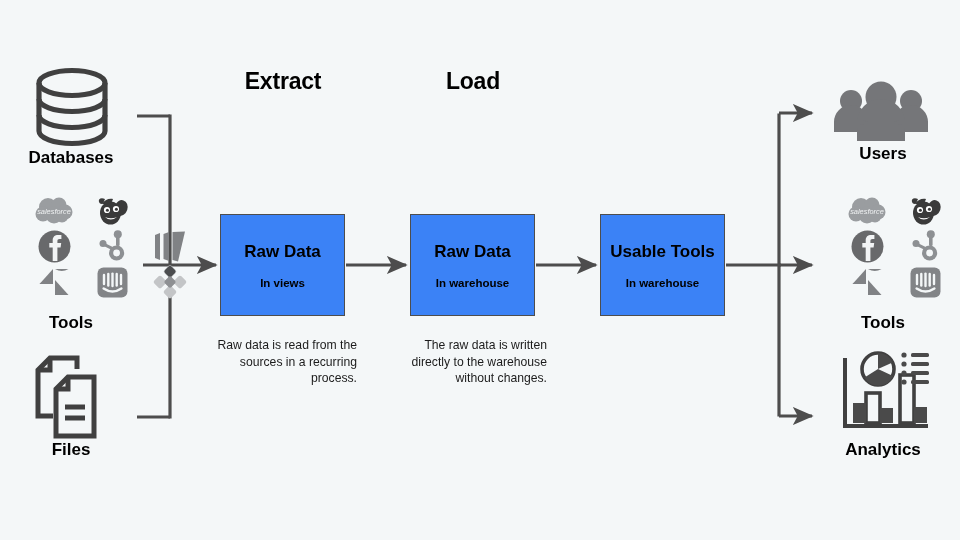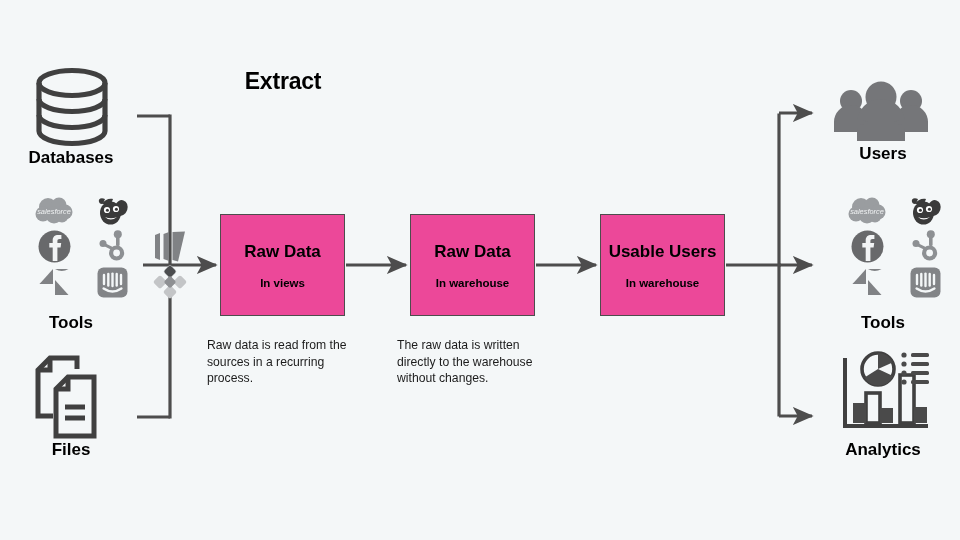--- a/index.html
+++ b/index.html
@@ -27,21 +27,21 @@
     font-weight: bold;
     color: #000;
     text-align: center;
     letter-spacing: -0.2px;
   }
 
   
   .proc-box {
     width: 125px;
     height: 102px;
-    background: #ec4899;
+    background: #3b82f6;
     border: 1.6px solid #4d4d4d;
     box-sizing: border-box;
     display: flex;
     flex-direction: column;
     align-items: center;
     justify-content: center;
   }
   .proc-title {
     font-size: 17px;
     font-weight: bold;
@@ -55,21 +55,21 @@
     text-align: center;
     margin-top: 15px;
   }
 
   
   .caption {
     width: 150px;
     font-size: 12.2px;
     line-height: 16.5px;
     color: #1c1c1c;
-    text-align: left;
+    text-align: right;
   }
 
   
   .node-label {
     font-size: 17px;
     font-weight: bold;
     color: #000;
     text-align: center;
     width: 160px;
   }
@@ -111,20 +111,21 @@
     <path d="M 536 265 L 596 265" stroke="#4d4d4d" stroke-width="3" fill="none" marker-end="url(#arrowhead)"></path>
 
     <path d="M 726 265 L 781 265" stroke="#4d4d4d" stroke-width="3" fill="none"></path>
     <path d="M 779 113.5 L 779 416.5" stroke="#4d4d4d" stroke-width="3.2" fill="none"></path>
     <path d="M 779 113 L 812 113" stroke="#4d4d4d" stroke-width="3" fill="none" marker-end="url(#arrowhead)"></path>
     <path d="M 779 265 L 812 265" stroke="#4d4d4d" stroke-width="3" fill="none" marker-end="url(#arrowhead)"></path>
     <path d="M 779 416 L 812 416" stroke="#4d4d4d" stroke-width="3" fill="none" marker-end="url(#arrowhead)"></path>
   </svg>
 
   <div class="abs stage-title" style="left:203px;top:68px;width:160px;">Extract</div>
+  <div class="abs stage-title" style="left:393px;top:68px;width:160px;">Load</div>
 
   <div class="abs" style="left:31px;top:68px;">
     <svg width="82" height="80" viewBox="0 0 82 80">
       <g fill="none" stroke="#404040" stroke-width="5.2">
         <ellipse cx="41" cy="15" rx="33" ry="12.5"></ellipse>
         <path d="M 8 15 L 8 63"></path>
         <path d="M 74 15 L 74 63"></path>
         <path d="M 8 63 A 33 12.5 0 0 0 74 63"></path>
         <path d="M 8 31 A 33 12.5 0 0 0 74 31"></path>
         <path d="M 8 47 A 33 12.5 0 0 0 74 47"></path>
@@ -254,21 +255,21 @@
   </div>
   <div class="abs caption" style="left:207px;top:337px;">Raw data is read from the sources in a recurring process.</div>
 
   <div class="abs proc-box" style="left:410px;top:214px;">
     <div class="proc-title">Raw Data</div>
     <div class="proc-sub">In warehouse</div>
   </div>
   <div class="abs caption" style="left:397px;top:337px;">The raw data is written directly to the warehouse without changes.</div>
 
   <div class="abs proc-box" style="left:600px;top:214px;">
-    <div class="proc-title">Usable Users</div>
+    <div class="proc-title">Usable Tools</div>
     <div class="proc-sub">In warehouse</div>
   </div>
 
   <div class="abs" style="left:829px;top:84px;">
     <svg width="104" height="60" viewBox="0 0 104 60">
       <g fill="#757679">
         <circle cx="22" cy="17" r="11"></circle>
         <path d="M5 48 L5 38 a17 17 0 0 1 34 0 L39 48 Z" rx="6"></path>
         <circle cx="82" cy="17" r="11"></circle>
         <path d="M65 48 L65 38 a17 17 0 0 1 34 0 L99 48 Z"></path>

